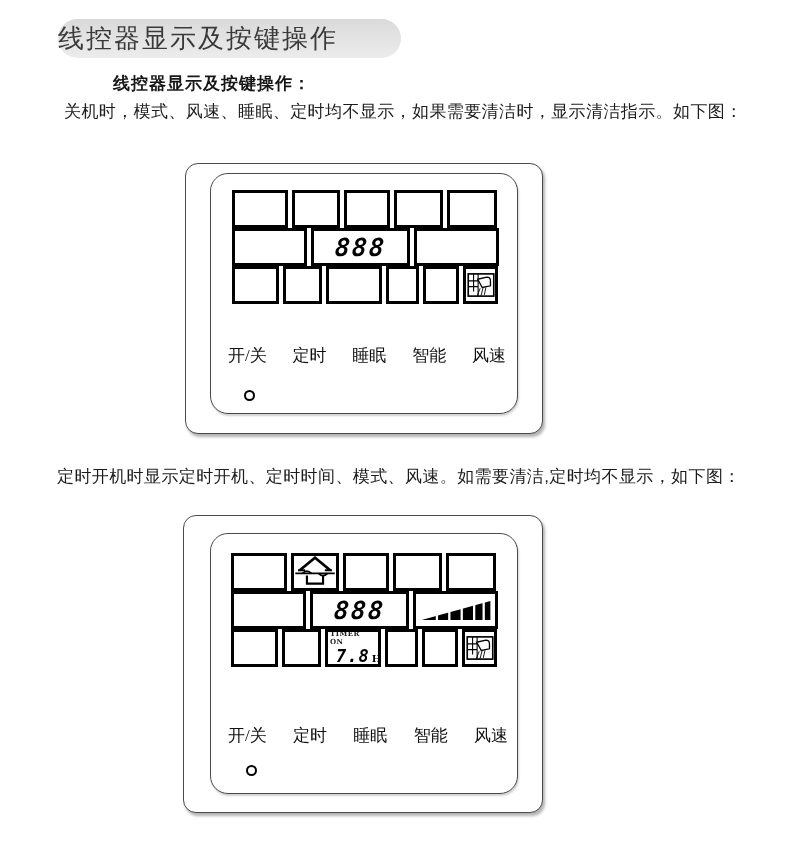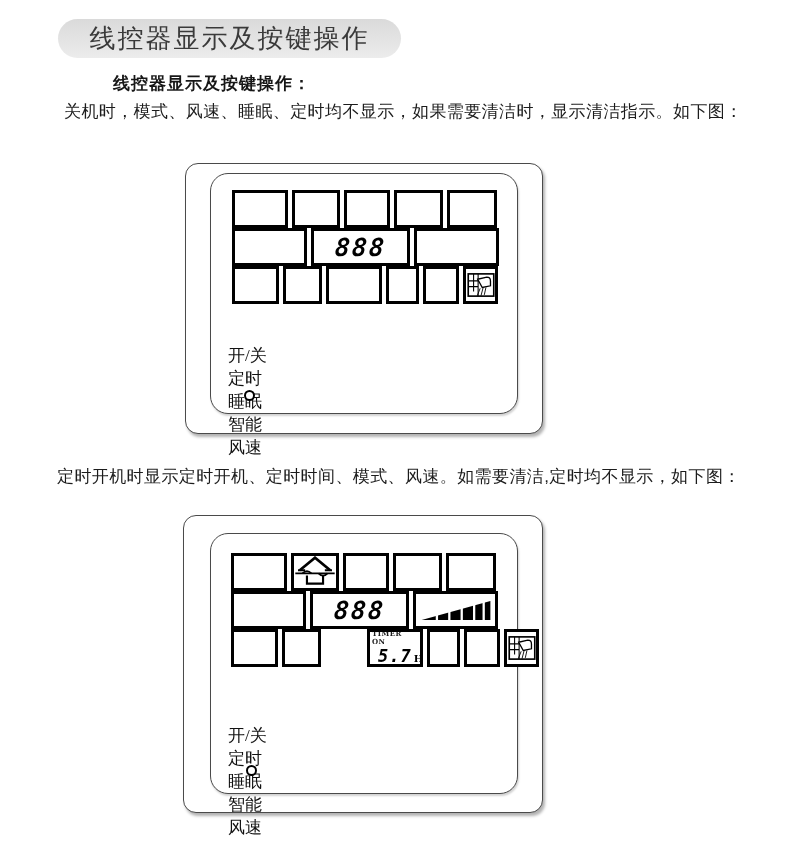--- a/index.html
+++ b/index.html
@@ -5,21 +5,21 @@
   html,body{margin:0;padding:0;}
   body{
     width:790px;height:844px;position:relative;background:#ffffff;
     font-family:"Liberation Sans",sans-serif;color:#1e1e1e;
     -webkit-font-smoothing:antialiased;overflow:hidden;
   }
   
   .banner{
     position:absolute;left:58px;top:19px;width:343px;height:39px;
     border-radius:20px;background:linear-gradient(180deg,#dadada,#ececec);
-    display:flex;align-items:center;justify-content:center;
+    display:flex;align-items:center;
   }
   .banner span{font-size:26px;color:#3a3a3a;letter-spacing:2px;}
   .heading1{
     position:absolute;left:113px;top:72px;font-size:17px;font-weight:bold;
     letter-spacing:1px;color:#171717;
   }
   .para{position:absolute;font-size:17px;letter-spacing:0.4px;color:#1c1c1c;white-space:nowrap;text-align:center;}
   .para1{left:64px;top:100px;}
   .para2{left:57px;top:465px;}
 
@@ -45,29 +45,29 @@
     box-sizing:border-box;border:3px solid #000;background:#fff;height:38px;
     display:flex;align-items:center;justify-content:center;flex:0 0 auto;overflow:hidden;
   }
   .w56{width:56px}.w48{width:48px}.w46{width:46px}.w49{width:49px}.w50{width:50px}
   .w75{width:75px}.w99{width:99px}.w85{width:85px}
   .w47{width:47px}.w39{width:39px}.w33{width:33px}.w36{width:36px}.w35{width:35px}
 
   
   .seg{font-family:"DejaVu Sans Mono",monospace;font-weight:bold;font-style:italic;color:#000;}
   .seg-big{font-size:25px;letter-spacing:2px;transform:skewX(-5deg);}
-  .timer-cell{flex-direction:column;justify-content:center;align-items:flex-start;padding:1px 2px;margin-left:42px;}
+  .timer-cell{flex-direction:column;justify-content:center;align-items:flex-start;padding:1px 2px;}
   .timer-label{font-family:"DejaVu Serif",serif;font-weight:bold;font-size:7px;letter-spacing:0.5px;line-height:8px;}
   .timer-line{display:flex;align-items:baseline;padding-left:6px;}
   .timer-val{font-size:17px;letter-spacing:1px;}
   .timer-unit{font-family:"DejaVu Serif",serif;font-weight:bold;font-size:10px;margin-left:2px;font-style:normal;color:#000;}
 
   .btn-row{
     position:absolute;display:flex;justify-content:space-between;
-    font-family:"Liberation Serif",serif;font-size:17px;color:#111;white-space:nowrap;flex-direction:column;
+    font-family:"Liberation Serif",serif;font-size:17px;color:#111;white-space:nowrap;
   }
   #ctrl1 .btn-row{left:17px;top:170px;width:278px;}
   #ctrl2 .btn-row{left:17px;top:190px;width:280px;}
 
   .led{position:absolute;width:7px;height:7px;border:2px solid #000;border-radius:50%;background:#fff;}
   #ctrl1 .led{left:33px;top:216px;}
   #ctrl2 .led{left:35px;top:231px;}
 
   svg{display:block;}
 </style>
@@ -164,21 +164,21 @@
               </svg>
             </span>
           </div>
         </div>
         <div class="lcd-row">
           <div class="cell w47"></div>
           <div class="cell w39"></div>
           <div class="cell w56 timer-cell">
             <span class="timer-label">TIMER ON</span>
             <span class="timer-line">
-              <span class="seg timer-val">5.7</span>
+              <span class="seg timer-val">7.8</span>
               <span class="timer-unit">H</span>
             </span>
           </div>
           <div class="cell w33"></div>
           <div class="cell w36"></div>
           <div class="cell w35">
             <span>
               <svg width="28" height="26" viewBox="0 0 34 30">
                 <rect x="1.5" y="1.5" width="31" height="27" fill="none" stroke="#000" stroke-width="2"></rect>
                 <path d="M1.5 10 H19 M1.5 17 H13 M8 1.5 V23 M13.5 1.5 V28.5" stroke="#000" stroke-width="1.3" fill="none"></path>

